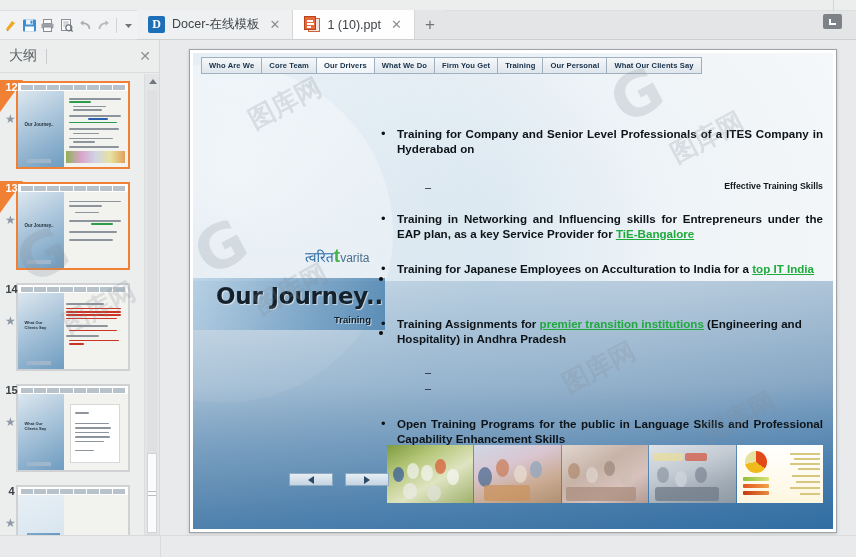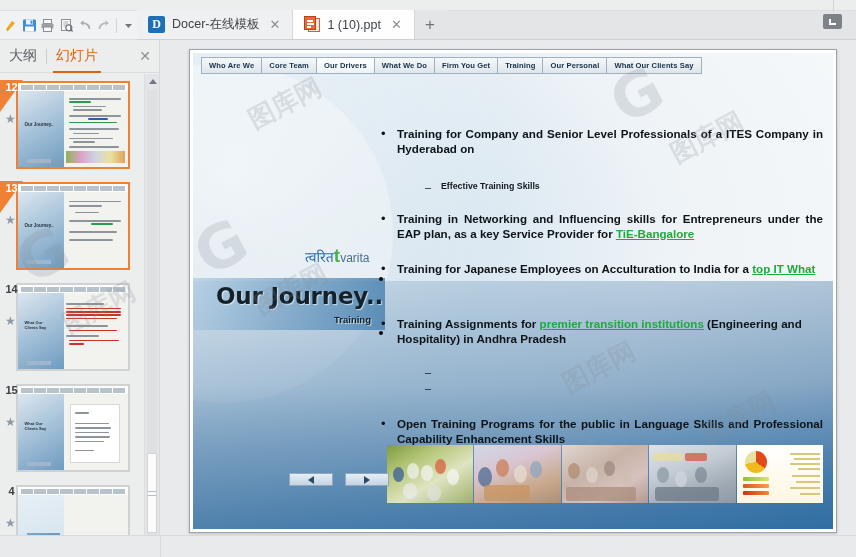--- a/index.html
+++ b/index.html
@@ -251,21 +251,21 @@
   }
   .bullet-l1 .body {
     flex: 1; font-weight: bold; font-size: 11.6px; line-height: 14.5px;
     text-align: justify; color: #0d1317;
   }
   .bullet-l1 .body.nojust { text-align: left; }
   .bullet-l2 { display: flex; align-items: flex-start; margin-left: 44px; }
   .bullet-l2 .mark {
     width: 16px; flex: 0 0 16px; font-size: 11px; line-height: 14px; color: #12181d;
   }
-  .bullet-l2 .body { flex: 1; font-weight: bold; font-size: 8.8px; line-height: 13px; color: #12181d; }
+  .bullet-l2 .body { flex: 1; font-weight: bold; font-size: 8.8px; line-height: 13px; color: #12181d; text-align: right; }
   .lnk { color: #1faa3c; text-decoration: underline; }
 
   
   #photo-strip {
     position: absolute; left: 194px; bottom: 26px; right: 10px; height: 58px;
     display: flex; gap: 1px; overflow: hidden;
   }
   .photo { flex: 1; position: relative; overflow: hidden; }
   .ph1 { background: linear-gradient(150deg,#7d9c3e 0%,#b6c77a 30%,#dfe4c1 60%,#9fb06b 100%); }
   .ph2 { background: linear-gradient(160deg,#cfd8e6 0%,#d9c6d2 35%,#c9a98f 70%,#b08f72 100%); }
@@ -396,21 +396,20 @@
 
   <div id="win-btn">
       <span></span>
     </div>
 
   <div id="left-panel">
 
     <div id="panel-header">
       <div class="panel-tab">大纲</div>
       <div class="panel-tab-divider"></div>
-      <div class="panel-tab active">幻灯片</div>
       <div id="panel-close">✕</div>
     </div>
 
     <div id="thumb-list">
 
       <div class="thumb-row">
         <div class="thumb-num">
           <div class="corner"></div>
             <span>12</span>
         </div>
@@ -644,21 +643,21 @@
           <div class="blk" style="top:107px">
             <div class="bullet-l1">
               <span class="mark">•</span>
               <span class="body"><span>Training in Networking and Influencing skills for Entrepreneurs under the EAP plan, as a key Service Provider for </span><span class="lnk">TiE-Bangalore</span></span>
             </div>
           </div>
 
           <div class="blk" style="top:157px">
             <div class="bullet-l1">
               <span class="mark">•</span>
-              <span class="body"><span>Training for Japanese Employees on Acculturation to India for a </span><span class="lnk">top IT What</span></span>
+              <span class="body"><span>Training for Japanese Employees on Acculturation to India for a </span><span class="lnk">top IT India</span></span>
             </div>
           </div>
 
           <div class="blk" style="top:212px">
             <div class="bullet-l1">
               <span class="mark">•</span>
               <span class="body nojust"><span>Training Assignments for </span><span class="lnk">premier   transition institutions</span><span> (Engineering and Hospitality) in Andhra Pradesh</span></span>
             </div>
           </div>
 

